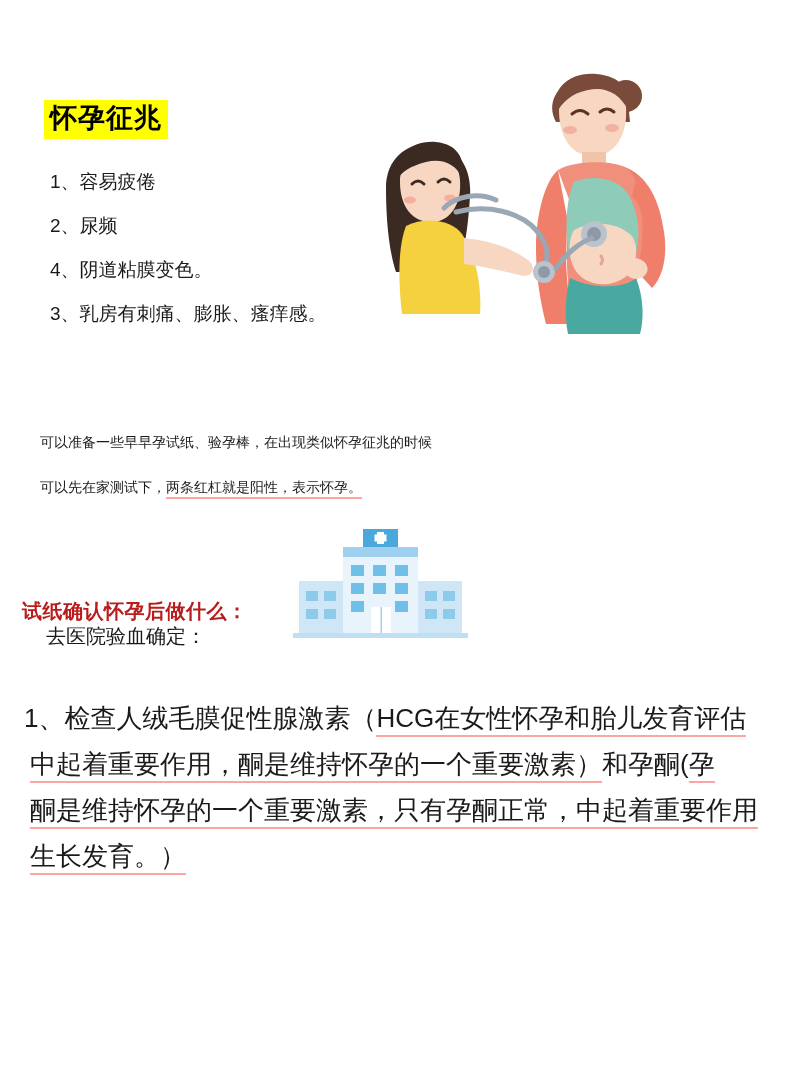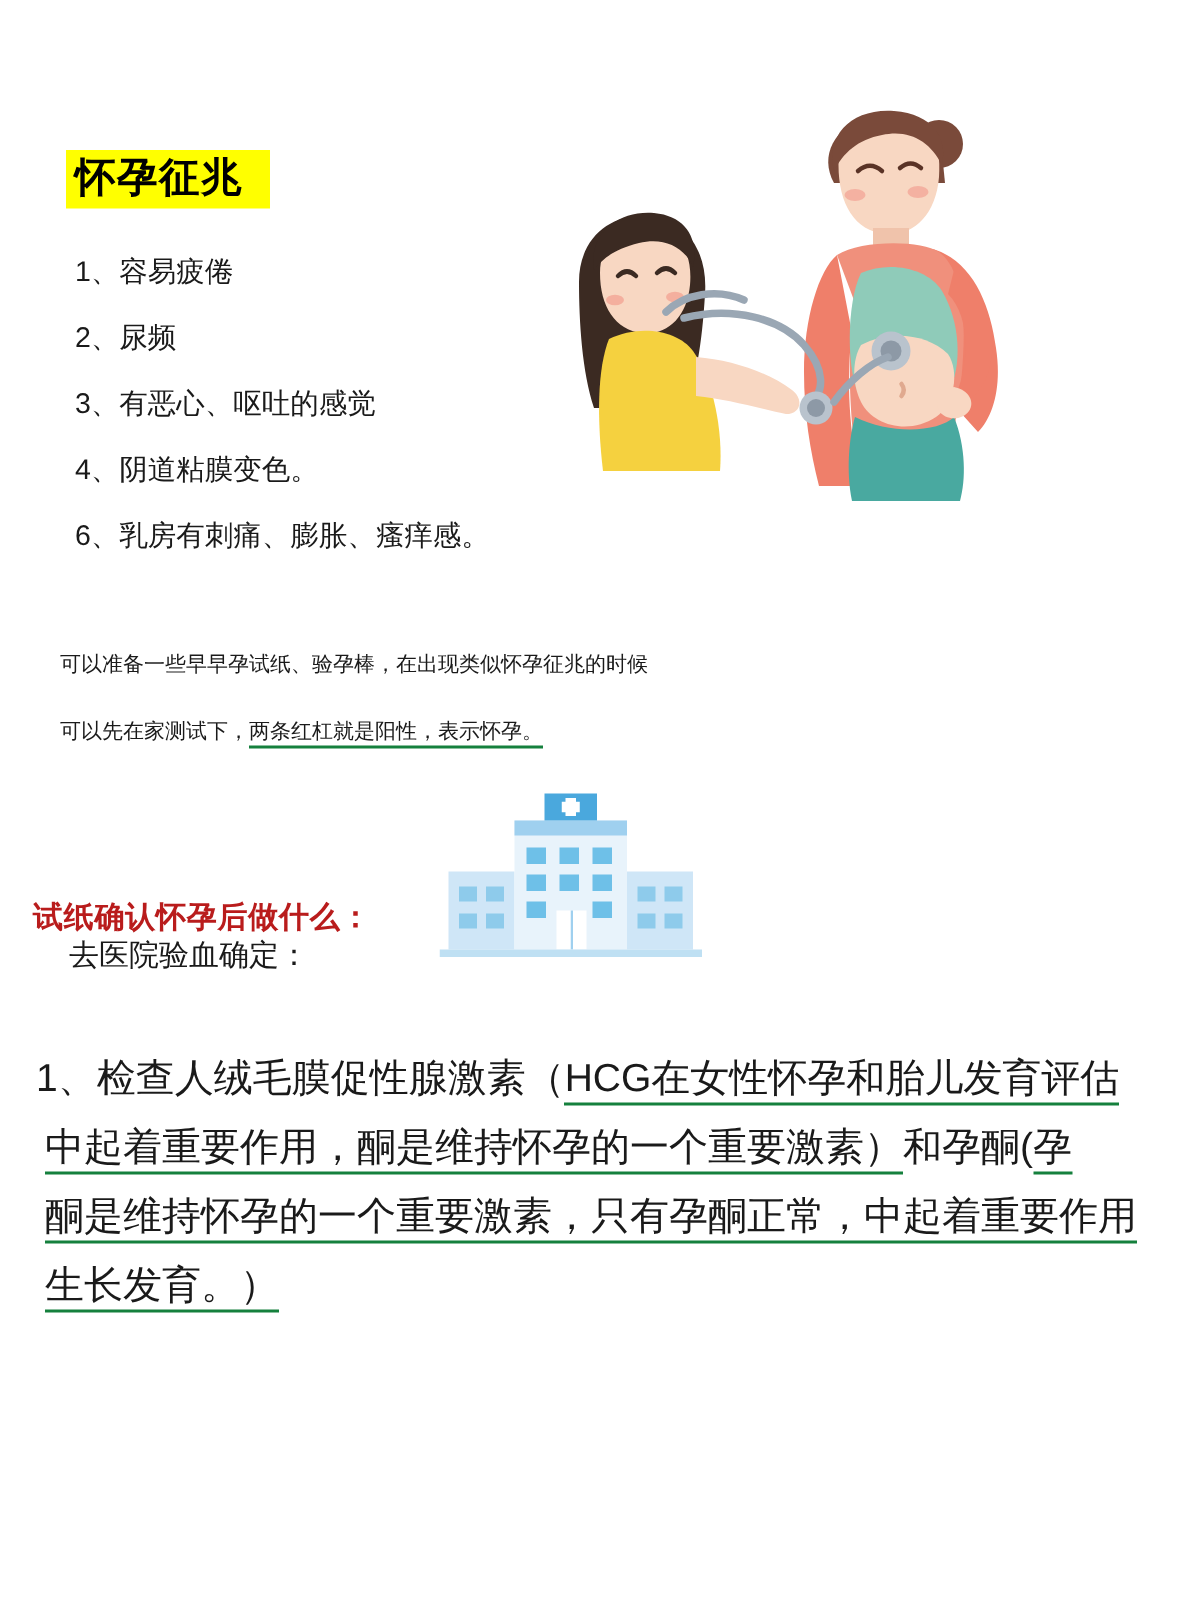--- a/index.html
+++ b/index.html
@@ -28,21 +28,21 @@
     position: absolute;
     left: 44px;
     top: 100px;
   }
   .title {
     display: inline-block;
     background: #ffff00;
     font-size: 27px;
     font-weight: bold;
     letter-spacing: 1px;
-    padding: 3px 18px 5px 6px;
+    padding: 3px 6px 5px 6px;
     line-height: 1.15;
     color: #000;
   }
 
   
   .symptoms {
     position: absolute;
     left: 46px;
     top: 172px;
     width: 400px;
@@ -61,21 +61,21 @@
     left: 40px;
     top: 420px;
     width: 730px;
     font-size: 14px;
     line-height: 45px;
   }
   .para1 .l2 {
     display: block;
   }
   .ul-red {
-    border-bottom: 2px solid #15803d;
+    border-bottom: 2px solid #fca5a5;
     padding-bottom: 2px;
   }
 
   
   .hospital {
     position: absolute;
     left: 293px;
     top: 523px;
     width: 175px;
     height: 120px;
@@ -199,23 +199,22 @@
     </svg>
   </div>
 
   <div class="title-wrap">
     <span class="title">怀孕征兆</span>
   </div>
 
   <div class="symptoms">
     <div class="symptom-item">1、容易疲倦</div>
     <div class="symptom-item">2、尿频</div>
-    <div class="symptom-item">3、有恶心、呕吐的感觉</div>
     <div class="symptom-item">4、阴道粘膜变色。</div>
-    <div class="symptom-item">6、乳房有刺痛、膨胀、瘙痒感。</div>
+    <div class="symptom-item">3、乳房有刺痛、膨胀、瘙痒感。</div>
   </div>
 
   <div class="para1">
     <span class="l1">可以准备一些早早孕试纸、验孕棒，在出现类似怀孕征兆的时候</span>
     <span class="l2"><span>可以先在家测试下，</span><span class="ul-red">两条红杠就是阳性，表示怀孕。</span></span>
   </div>
 
   <div class="hospital">
     <svg width="175" height="120" viewBox="0 0 175 120" xmlns="http://www.w3.org/2000/svg">
 

